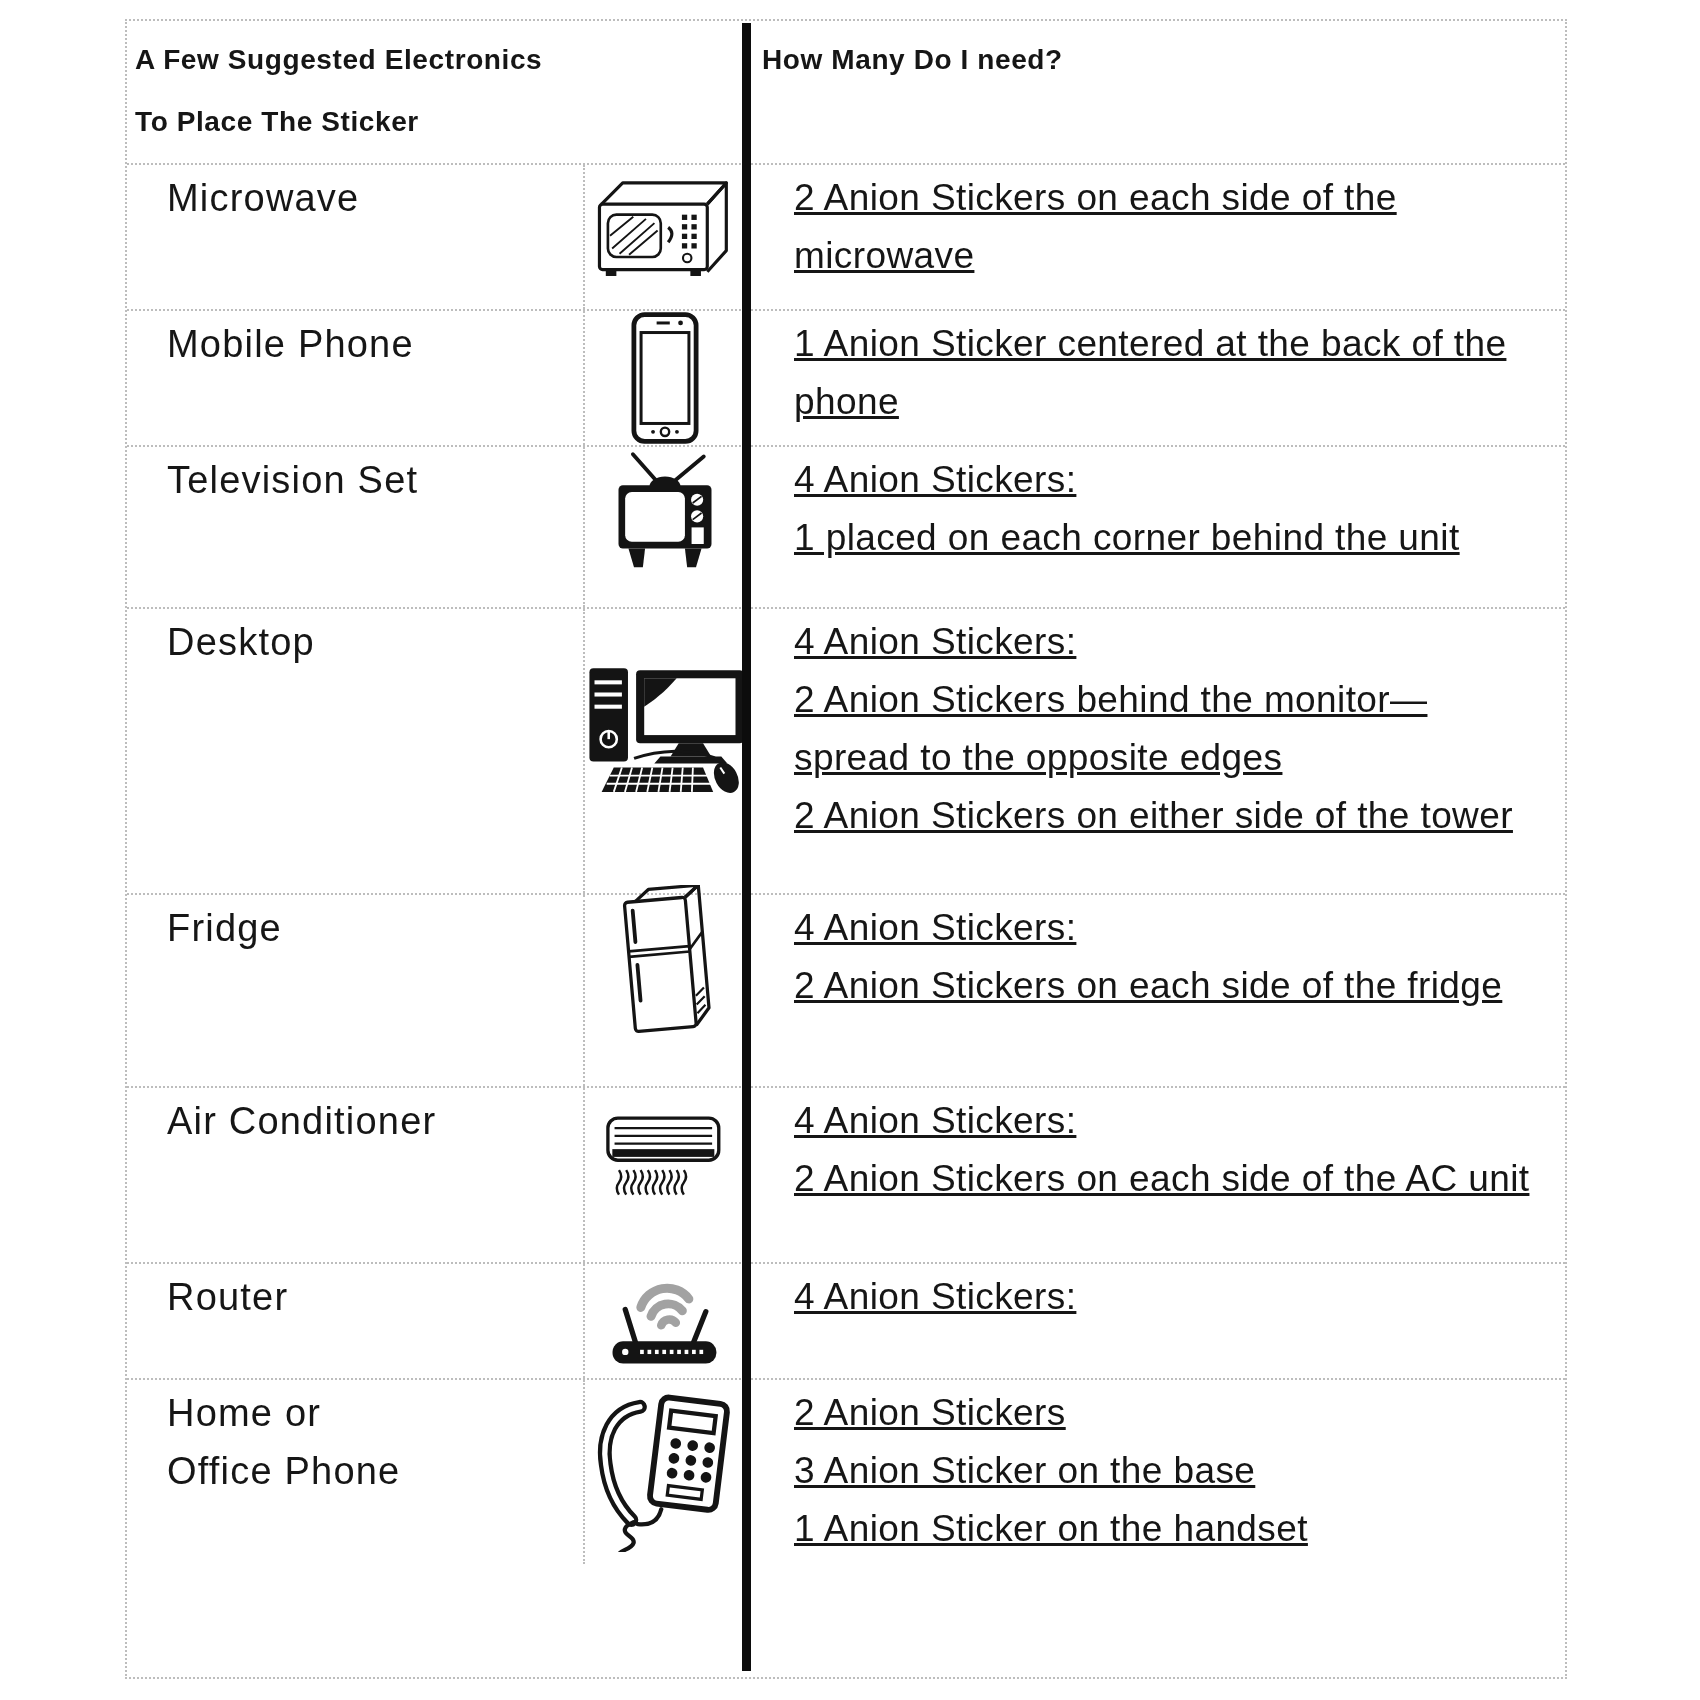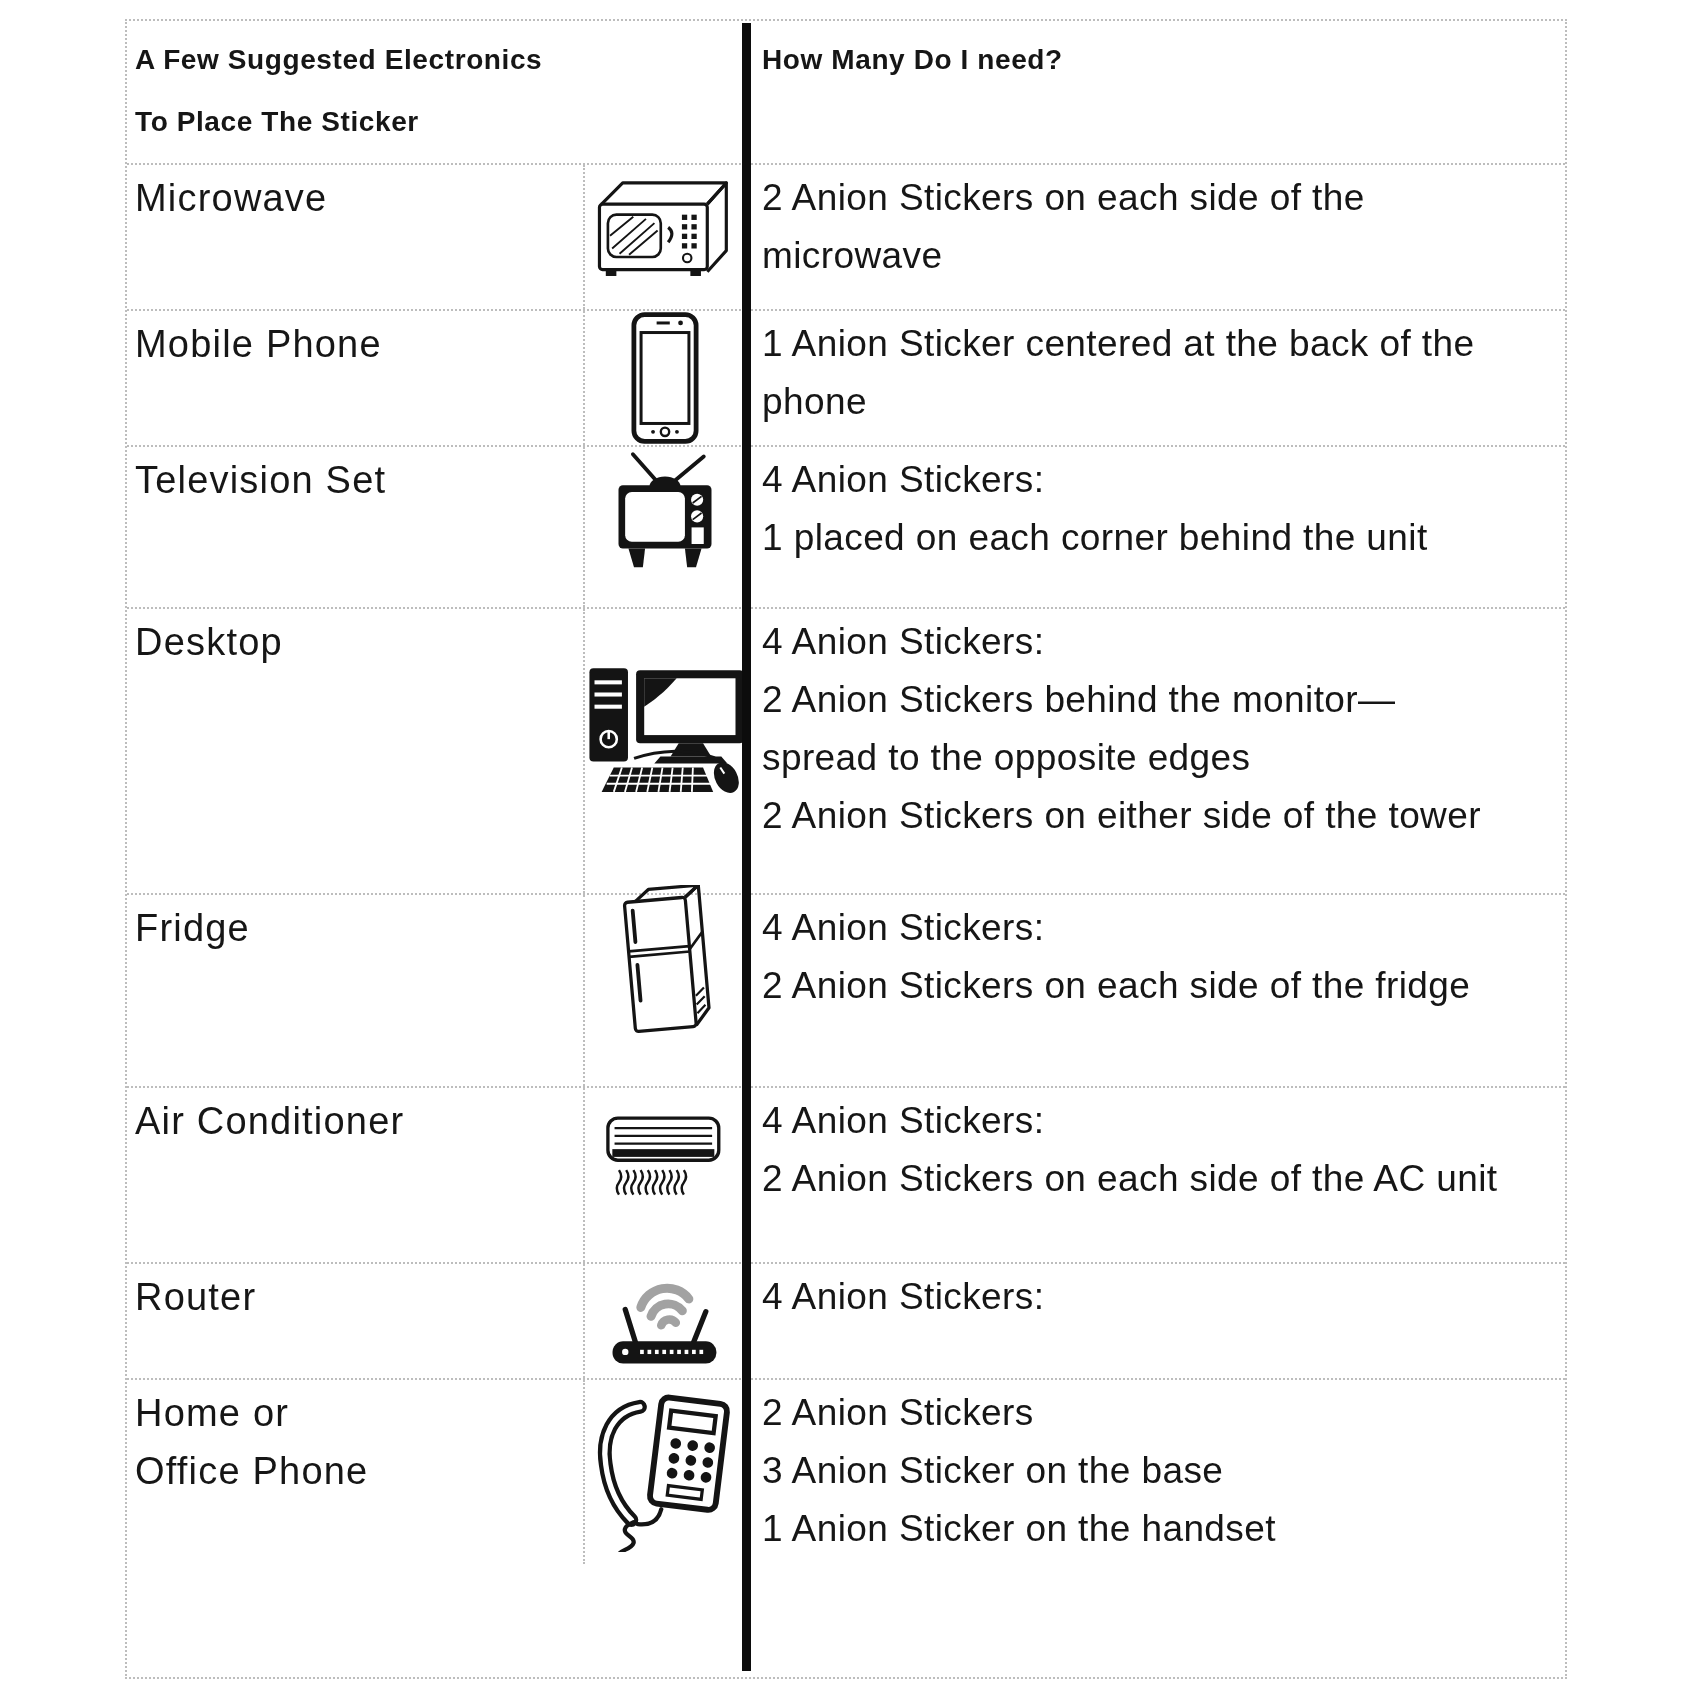--- a/index.html
+++ b/index.html
@@ -19,23 +19,23 @@
 
   .header-row{display:flex;height:142px;box-sizing:border-box;}
   .h-left{width:617px;box-sizing:border-box;padding:8px 0 0 8px;}
   .h-right{flex:1;box-sizing:border-box;padding:8px 0 0 18px;}
   .h-line{font-weight:bold;font-size:28px;line-height:62px;letter-spacing:0.6px;white-space:nowrap;}
 
   .row{display:flex;border-top:2px dotted var(--grid);box-sizing:border-box;position:relative;}
   .name-cell{width:456px;box-sizing:border-box;padding:4px 0 0 8px;}
   .icon-cell{width:161px;box-sizing:border-box;border-left:2px dotted var(--grid);
              display:flex;align-items:center;justify-content:center;}
-  .instr-cell{flex:1;box-sizing:border-box;padding:4px 0 0 18px;}
-
-  .line{font-size:37px;line-height:58px;letter-spacing:0.4px;white-space:nowrap;color:var(--ink);}
+  .instr-cell{flex:1;box-sizing:border-box;padding:4px 0 0 18px;text-decoration:underline;}
+
+  .line{font-size:37px;line-height:58px;letter-spacing:0.4px;white-space:nowrap;color:var(--ink);margin-left:32px;}
   .name-cell .line{font-size:38px;letter-spacing:1.2px;}
 
   
   .row-microwave{height:146px}
   .row-mobile-phone{height:136px}
   .row-television{height:162px}
   .row-desktop-computer{height:286px}
   .row-fridge{height:193px}
   .row-air-conditioner{height:176px}
   .row-toaster{height:114px}

